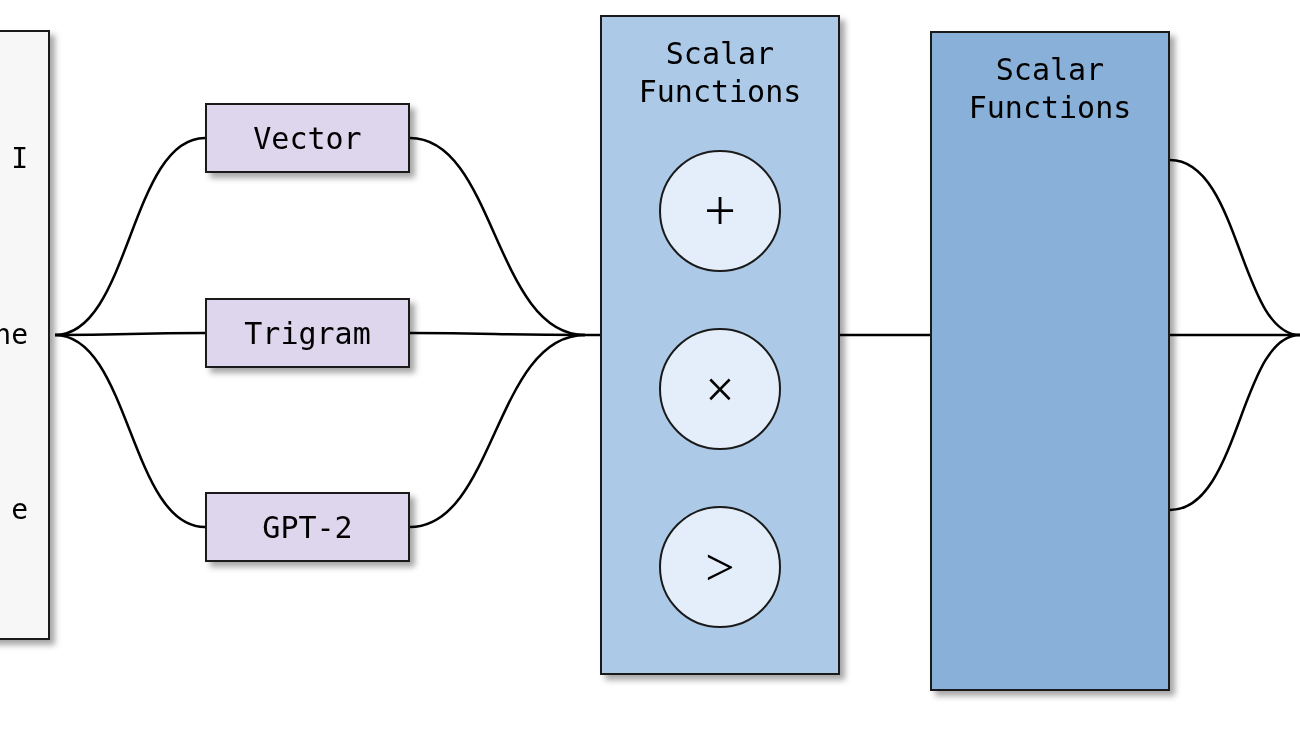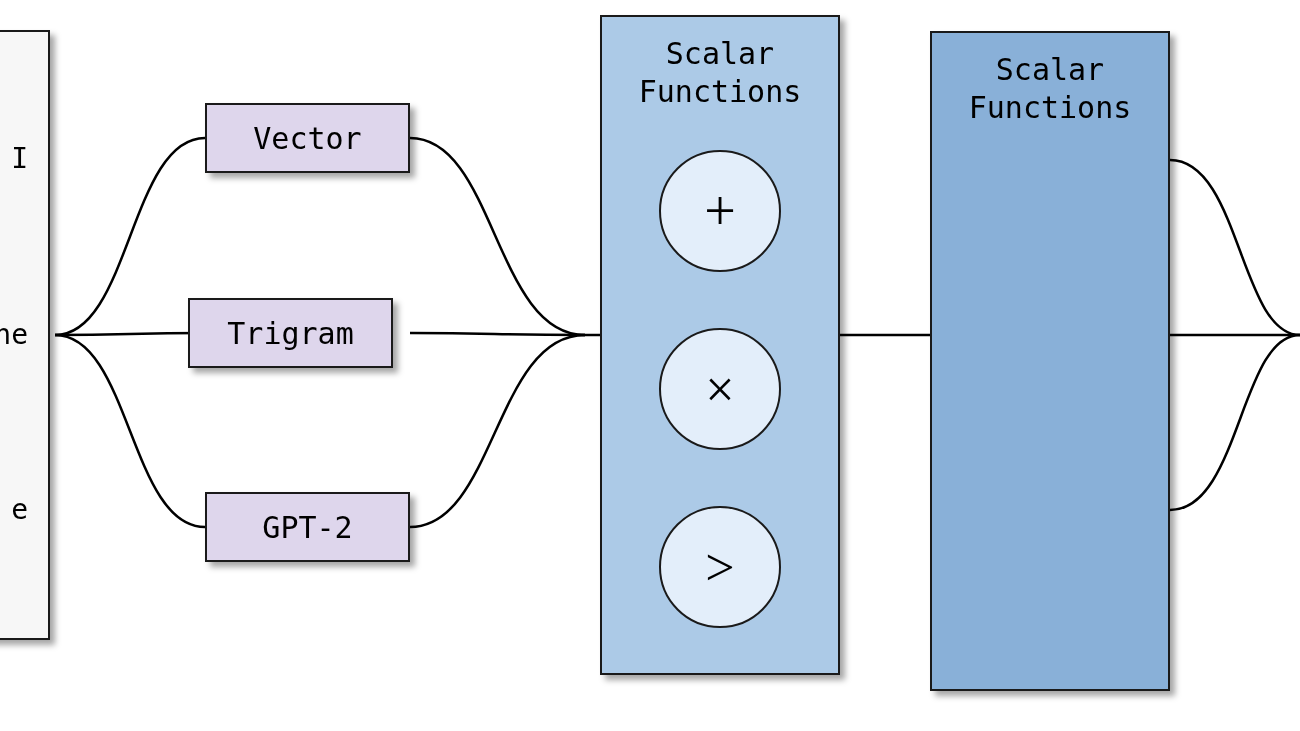--- a/index.html
+++ b/index.html
@@ -130,21 +130,21 @@
 
   <div class="input-panel">
     <span>I</span>
     <span>ne</span>
     <span>e</span>
   </div>
 
   <div class="model-box" style="left:205px; top:103px;">
     <span>Vector</span>
   </div>
-  <div class="model-box" style="left:188px; top:298px;">
+  <div class="model-box" style="left:205px; top:298px;">
     <span>Trigram</span>
   </div>
   <div class="model-box" style="left:205px; top:492px;">
     <span>GPT-2</span>
   </div>
 
   <div class="func-panel vector" style="left:600px; top:15px;">
     <div class="func-title">Scalar
 Functions</div>
     <div class="ops">

